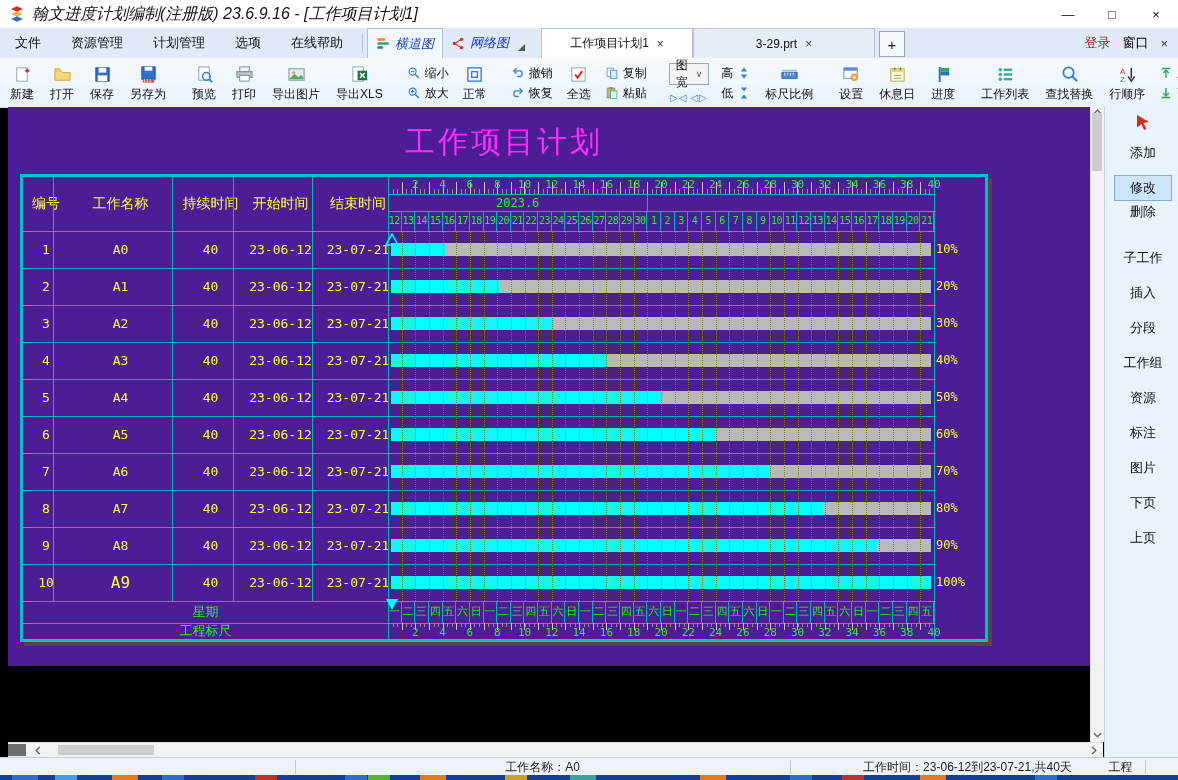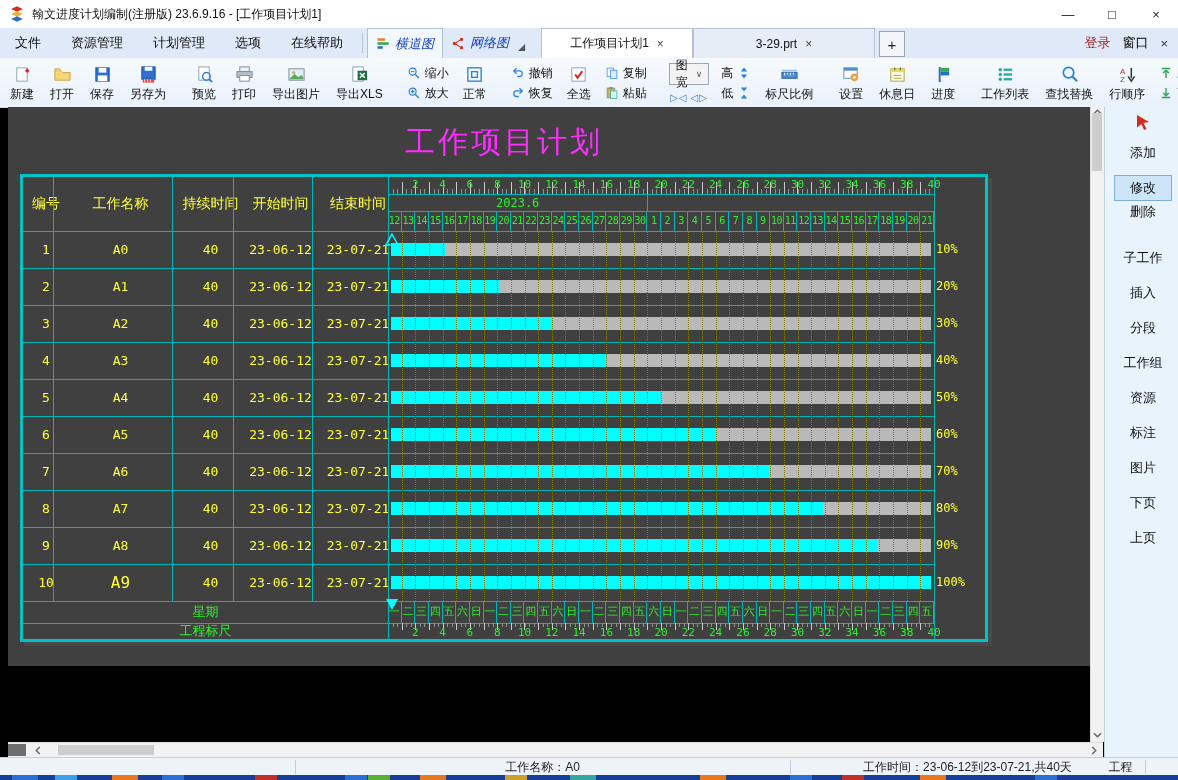--- a/index.html
+++ b/index.html
@@ -1,21 +1,21 @@
 <!DOCTYPE html>
 <html><head>
 <meta charset="utf-8">
 <style>
   html,body{margin:0;padding:0;}
   body{width:1178px;height:780px;position:relative;overflow:hidden;background:#000;
        font-family:"Liberation Sans","DejaVu Sans",sans-serif;-webkit-font-smoothing:none;}
   .abs{position:absolute;}
   
   .titlebar{left:0;top:0;width:1178px;height:28px;background:#ffffff;display:flex;align-items:center;border-bottom:1px solid #e4e4e4;}
-  .titlebar .title{font-size:12px;color:#111;margin-left:6px;}
+  .titlebar .title{font-size:16px;color:#111;margin-left:6px;font-style:italic;}
   .app-icon{width:18px;height:18px;margin-left:8px;display:inline-block;}
   .win-controls{margin-left:auto;display:flex;align-items:center;height:100%;}
   .win-btn{width:44px;height:100%;display:flex;align-items:center;justify-content:center;font-size:13px;color:#222;}
   
   .menubar{left:0;top:28px;width:1178px;height:30px;background:#dfe9f7;display:flex;align-items:stretch;border-bottom:1px solid #cdd9ea;}
   .menu-item{padding:0 15px;display:flex;align-items:center;font-size:13px;color:#111;}
   .mb-sep{width:1px;background:#b9c6d8;margin:5px 4px;}
   .view-btn{display:flex;align-items:center;gap:4px;padding:0 8px;font-size:13px;color:#1440c8;}
   .view-btn.pressed{background:#f3f8ff;border:1px solid #aebfd6;border-bottom:none;}
   .view-caret{width:10px;display:flex;align-items:flex-end;padding-bottom:6px;}
@@ -34,21 +34,21 @@
   .tbtn{display:flex;flex-direction:column;align-items:center;justify-content:space-between;padding:3px 8px 2px;}
   .tbtn .ico{height:22px;display:flex;align-items:center;}
   .tbtn .lbl{font-size:12px;color:#111;white-space:nowrap;}
   .tstack{display:flex;flex-direction:column;justify-content:space-between;padding:3px 6px 2px;}
   .tstack .srow{display:flex;align-items:center;gap:4px;height:20px;font-size:12px;color:#111;white-space:nowrap;}
   .widthbox{display:flex;flex-direction:column;justify-content:space-between;padding:3px 6px 2px;}
   .wb-select{border:1px solid #9aa6b4;background:#f3f3f3;font-size:12px;color:#111;display:flex;align-items:center;gap:8px;padding:1px 6px;height:18px;}
   .wb-caret{font-size:9px;color:#555;}
   .wb-btns{display:flex;justify-content:space-around;color:#2f7fd6;font-size:10px;letter-spacing:1px;}
   
-  .canvas{left:8px;top:107px;width:1082px;height:559px;background:#404040;overflow:hidden;}
+  .canvas{left:8px;top:107px;width:1082px;height:559px;background:#4c1d95;overflow:hidden;}
   .gantt-title{position:absolute;left:397px;top:15px;font-size:30px;letter-spacing:3px;color:#ff2bff;font-family:"Liberation Serif","DejaVu Serif",serif;}
   .gtable{position:absolute;left:12px;top:67px;width:968px;height:468px;border:3px solid #00c4c4;box-sizing:border-box;box-shadow:4px 4px 0 #4a4a4a;}
   .tc{position:absolute;}
   .line{position:absolute;background:#00b6b6;}
   .cellTxt{position:absolute;display:flex;align-items:center;justify-content:center;font-family:"DejaVu Sans Mono",monospace;}
   .yellow{color:#ffff3a;padding-left:8px;}
   .green{color:#2cf22c;}
   .gridDot{position:absolute;width:0;border-left:1px dotted #7a7a1e;}
   .bar{position:absolute;height:13px;}
   .pct{position:absolute;font-size:12px;color:#ffff3a;font-family:"DejaVu Sans Mono",monospace;}

